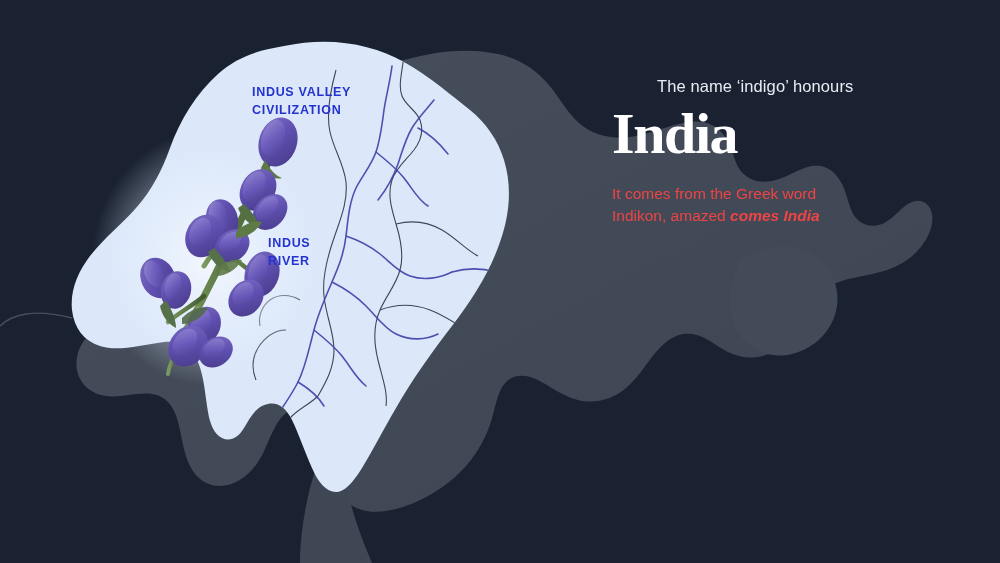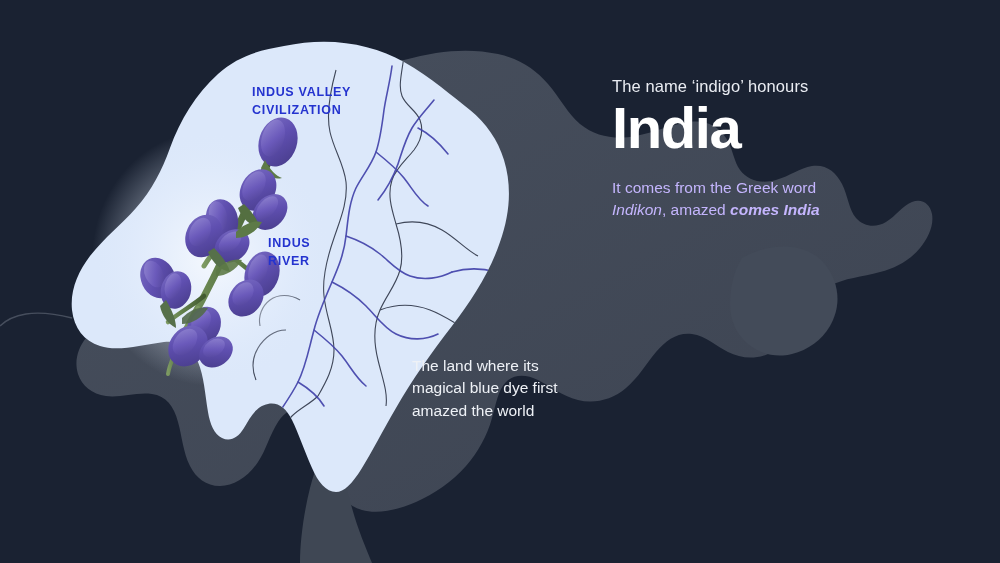--- a/index.html
+++ b/index.html
@@ -49,36 +49,38 @@
   #copy {
     position:absolute;
     left:612px; top:76px;
     width:350px;
   }
   #eyebrow {
     color:#e9ecf2;
     font-size:16.5px;
     letter-spacing:.1px;
     line-height:1.3;
+    margin-left:45px;
   }
   #headline {
     color:#ffffff;
     font-size:58px;
     font-weight:bold;
     letter-spacing:-1.4px;
     line-height:1.06;
-    margin-top:0;
+    margin-top:6px;
     margin-bottom:18px;
+    font-family:Liberation Serif, serif;
   }
   #subcopy {
-    color:#c4b5fd;
+    color:#ef4444;
     font-size:15.5px;
     line-height:1.42;
   }
-  #subcopy .it { font-style:italic; }
+  #subcopy .it { }
   #subcopy .bit { font-style:italic; font-weight:bold; }
 
   
   #caption {
     position:absolute;
     left:412px; top:355px;
     width:150px;
     color:#eef1f6;
     font-size:15.5px;
     line-height:1.44;
@@ -300,15 +302,14 @@
 
   <div id="copy">
     <div id="eyebrow">The name ‘indigo’ honours</div>
     <div id="headline">India</div>
     <div id="subcopy">
       <span>It comes from the Greek word</span><br>
       <span class="it">Indikon</span><span>, amazed </span><span class="bit">comes India</span>
     </div>
   </div>
 
-  <div id="caption">The land where its magical blue dye first amazed the world</div>
 
 </div>
 
 </body></html>

